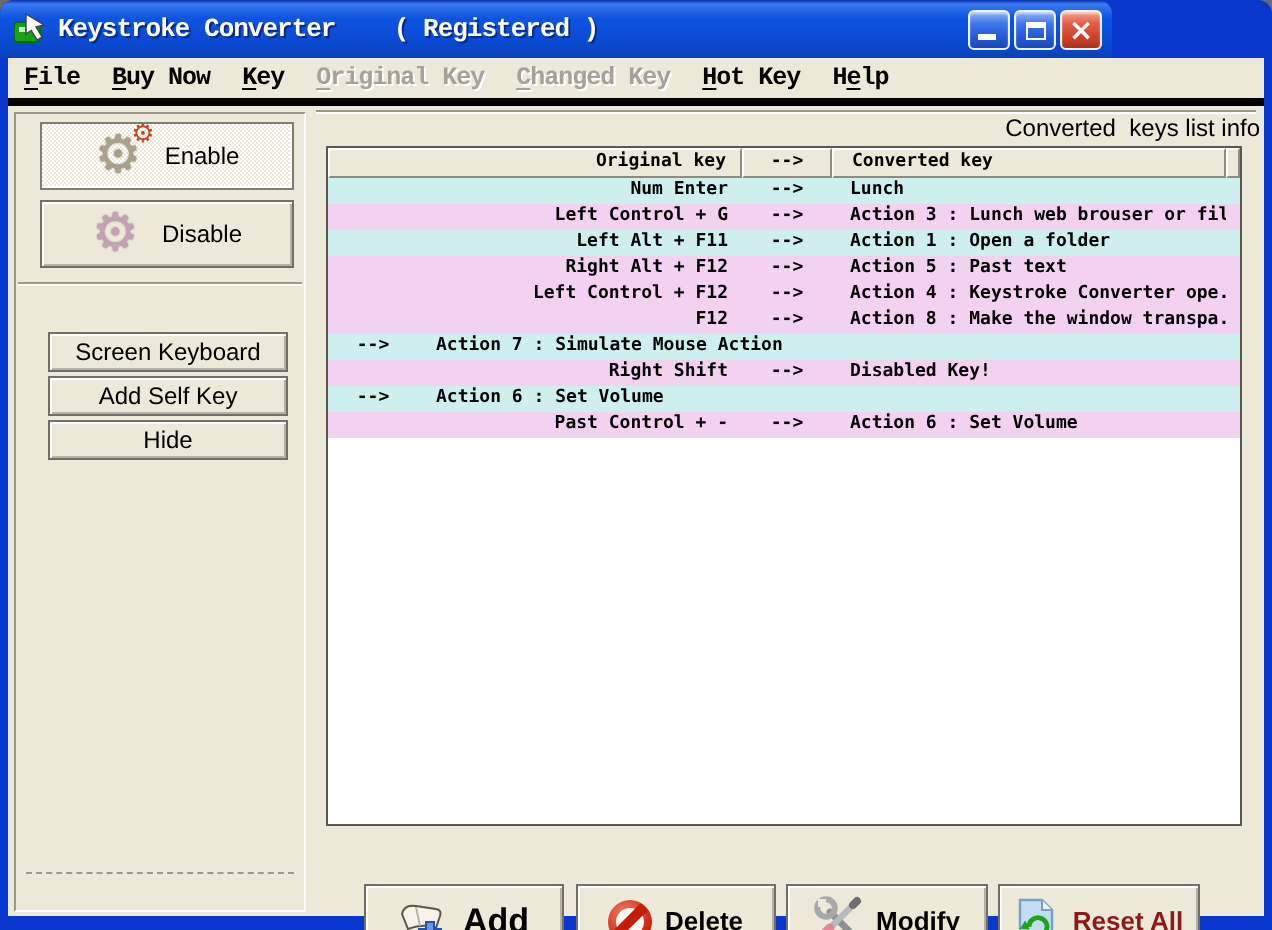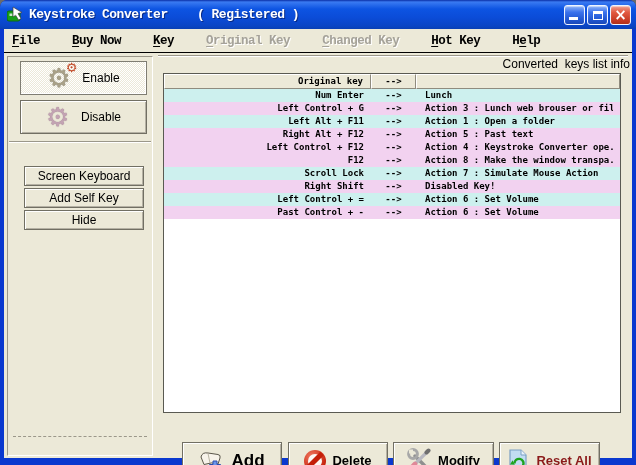--- a/index.html
+++ b/index.html
@@ -6,21 +6,21 @@
   *{box-sizing:border-box;}
   .window{
     position:relative;width:636px;height:465px;
     background:#0a38cf;
     border-radius:7px 7px 0 0;
     overflow:hidden;
     font-family:"Liberation Sans",sans-serif;
   }
   
   .titlebar{
-    position:absolute;left:0;top:0;width:636px;height:29px;
+    position:absolute;left:0;top:0;width:556px;height:29px;
     background:linear-gradient(180deg,#0a2fa6 0,#3a7af2 2px,#0d54e2 9px,#0b4cd8 60%,#0a45c4 90%,#0940b4 100%);
     border-radius:7px 7px 0 0;
     display:flex;align-items:center;
   }
   .app-icon{width:17px;height:17px;margin:0 5px 0 7px;flex:0 0 auto;}
   .title{
     color:#fff;font-family:"Liberation Mono",monospace;font-weight:bold;
     font-size:13px;letter-spacing:-0.5px;white-space:pre;
     text-shadow:1px 1px 0 #082a86;
   }
@@ -34,22 +34,21 @@
   .wbtn.bluish{background:linear-gradient(180deg,#8fb4f8 0,#3a72ec 35%,#2157d2 75%,#1a49b8 100%);}
   .wbtn.close{background:linear-gradient(180deg,#f0a090 0,#e25a41 35%,#c63a24 80%,#b03018 100%);
     color:#fff;font-weight:bold;font-size:15px;line-height:1;font-family:"DejaVu Sans",sans-serif;}
   .glyph-min{position:absolute;left:4px;bottom:4px;width:9px;height:3px;background:#fff;}
   .glyph-max{position:absolute;left:5px;top:5px;width:10px;height:9px;border:1px solid #fff;border-top-width:3px;}
   
   .menubar{
     position:absolute;left:4px;right:4px;top:29px;height:24px;background:#ece9d8;
     display:flex;align-items:center;
     font-family:"Liberation Mono",monospace;font-weight:bold;font-size:12.5px;letter-spacing:-0.5px;
-    border-bottom:1px solid #000000;
-    gap:16px;
+    border-bottom:4px solid #000000;
   }
   .menu-item{padding:0 8px;color:#000;cursor:default;white-space:pre;}
   .menu-item.disabled{color:#a5a299;text-shadow:1px 1px 0 #fff;}
   .menu-item u{text-underline-offset:2px;}
   
   .client{position:absolute;left:4px;right:4px;top:53px;bottom:7px;background:#ece9d8;}
   
   .left-panel{
     position:absolute;left:3px;top:3px;width:146px;height:400px;
     border:1px solid;border-color:#9b978a #fff #fff #9b978a;background:#ece9d8;
@@ -178,20 +177,21 @@
       <div class="dashed"></div>
     </div>
 
     <div class="group-line"></div>
     <div class="group-title">Converted  keys list info</div>
 
     <div class="listview">
       <div class="lv-header">
         <div class="h c1">Original key</div>
         <div class="h c2">--&gt;</div>
+        <div class="h c3">Converted key</div>
         <div class="h stub"></div>
       </div>
       <div id="lv-rows">
           <div class="lv-row row-cyan">
             <div class="c1">Num Enter</div>
             <div class="c2">--&gt;</div>
             <div class="c3">Lunch</div>
           </div>
           <div class="lv-row row-pink">
             <div class="c1">Left Control + G</div>
@@ -212,31 +212,29 @@
             <div class="c1">Left Control + F12</div>
             <div class="c2">--&gt;</div>
             <div class="c3">Action 4 : Keystroke Converter ope...</div>
           </div>
           <div class="lv-row row-pink">
             <div class="c1">F12</div>
             <div class="c2">--&gt;</div>
             <div class="c3">Action 8 : Make the window transpa...</div>
           </div>
           <div class="lv-row row-cyan">
-            <div class="c1">Scroll Lock</div>
             <div class="c2">--&gt;</div>
             <div class="c3">Action 7 : Simulate Mouse Action</div>
           </div>
           <div class="lv-row row-pink">
             <div class="c1">Right Shift</div>
             <div class="c2">--&gt;</div>
             <div class="c3">Disabled Key!</div>
           </div>
           <div class="lv-row row-cyan">
-            <div class="c1">Left Control + =</div>
             <div class="c2">--&gt;</div>
             <div class="c3">Action 6 : Set Volume</div>
           </div>
           <div class="lv-row row-pink">
             <div class="c1">Past Control + -</div>
             <div class="c2">--&gt;</div>
             <div class="c3">Action 6 : Set Volume</div>
           </div>
         </div>
     </div>

